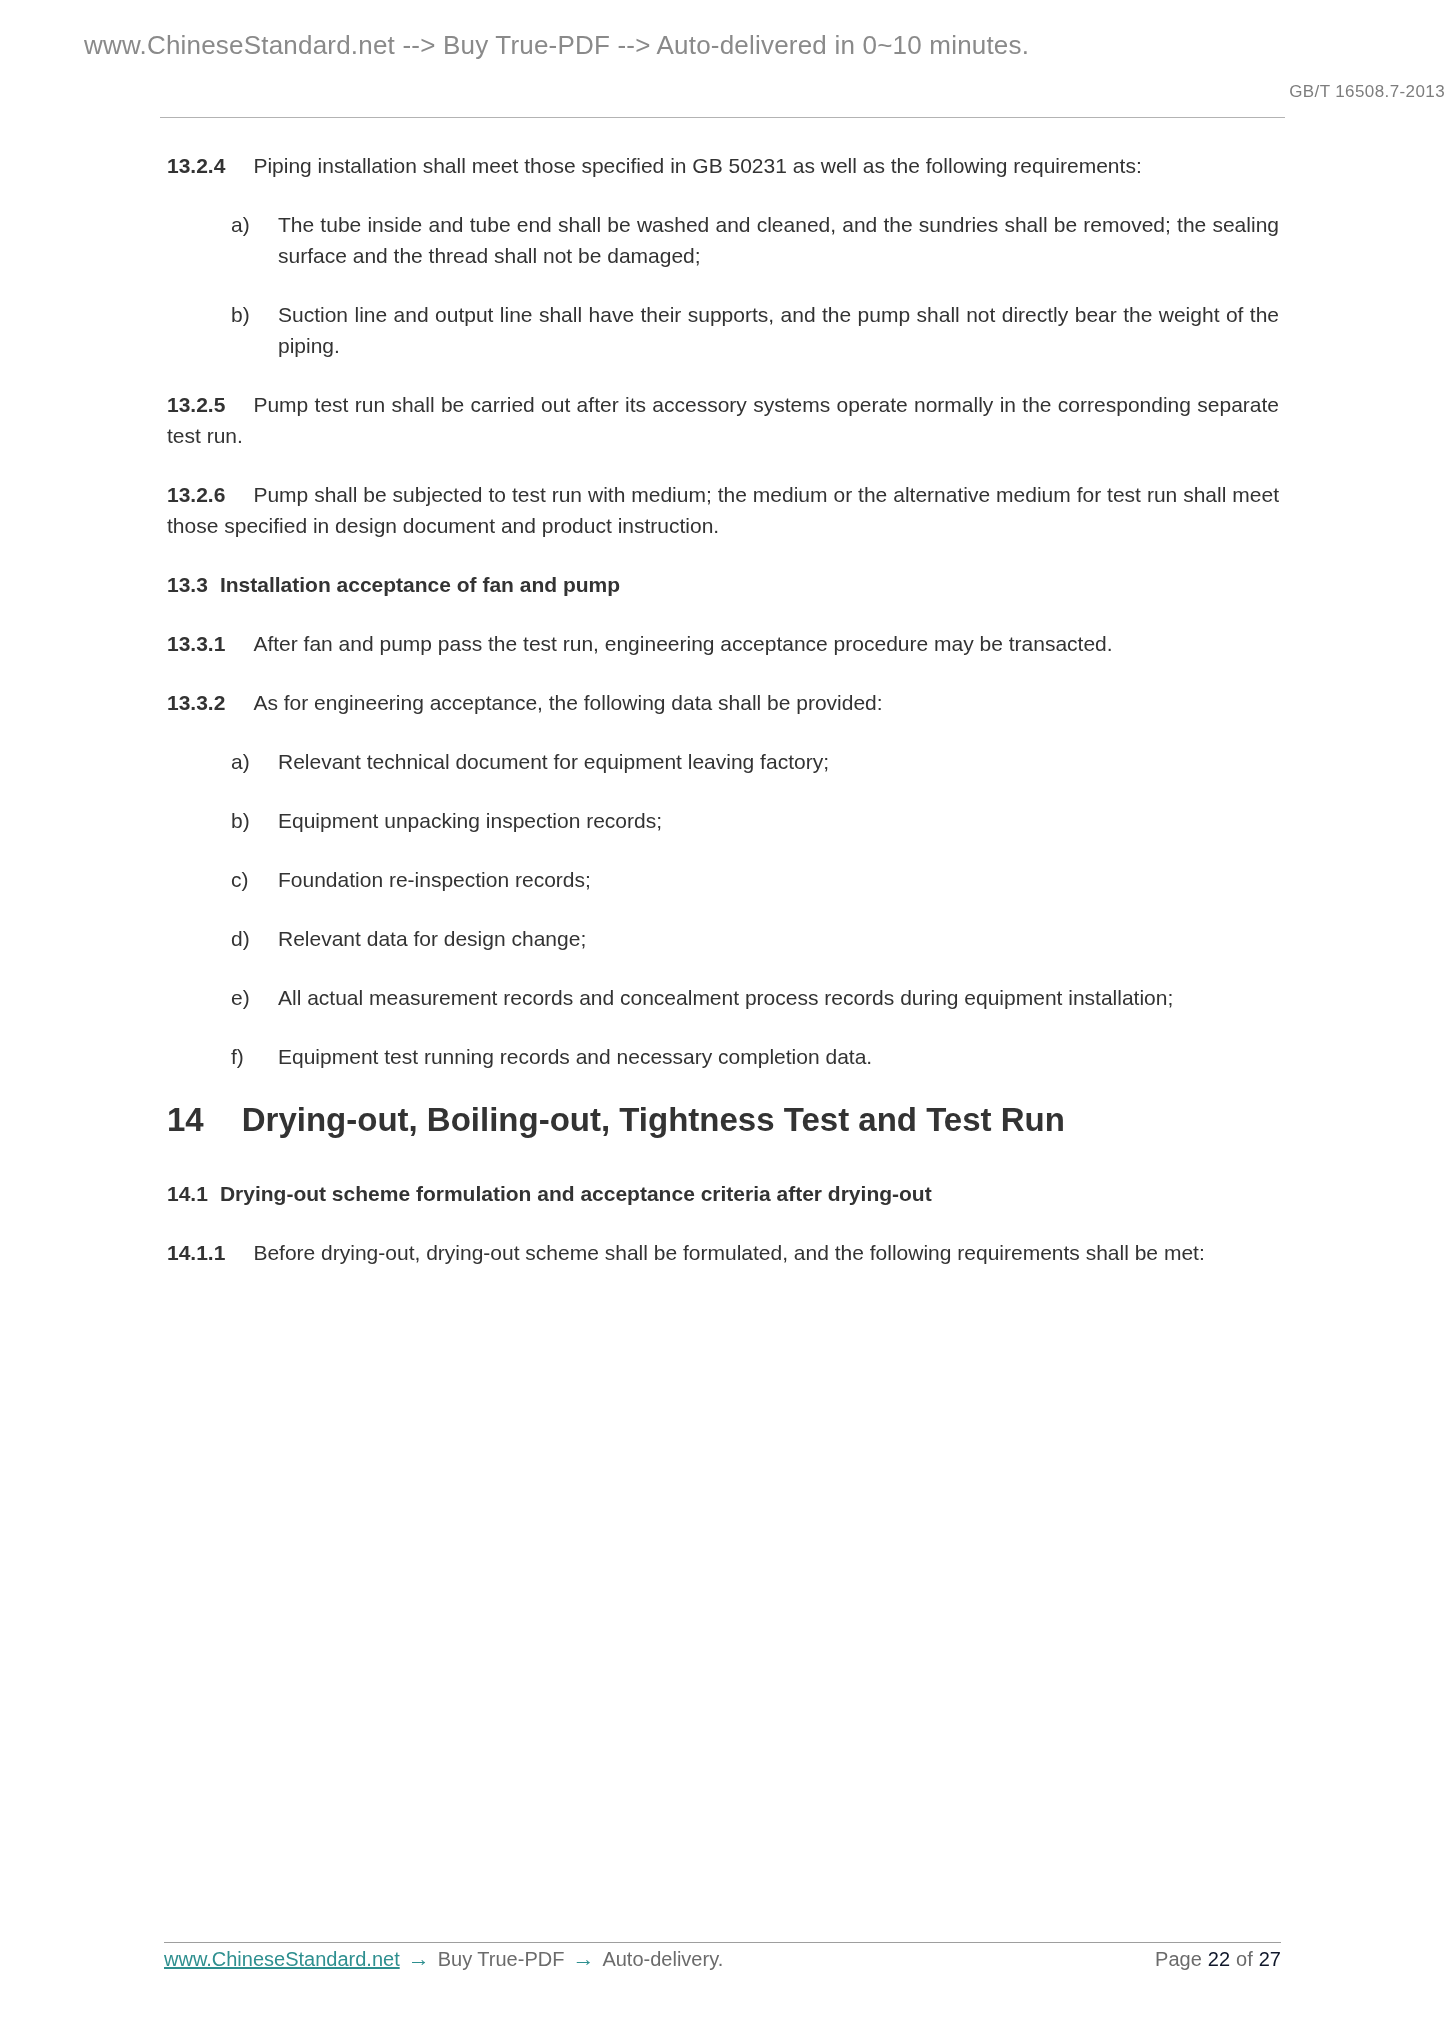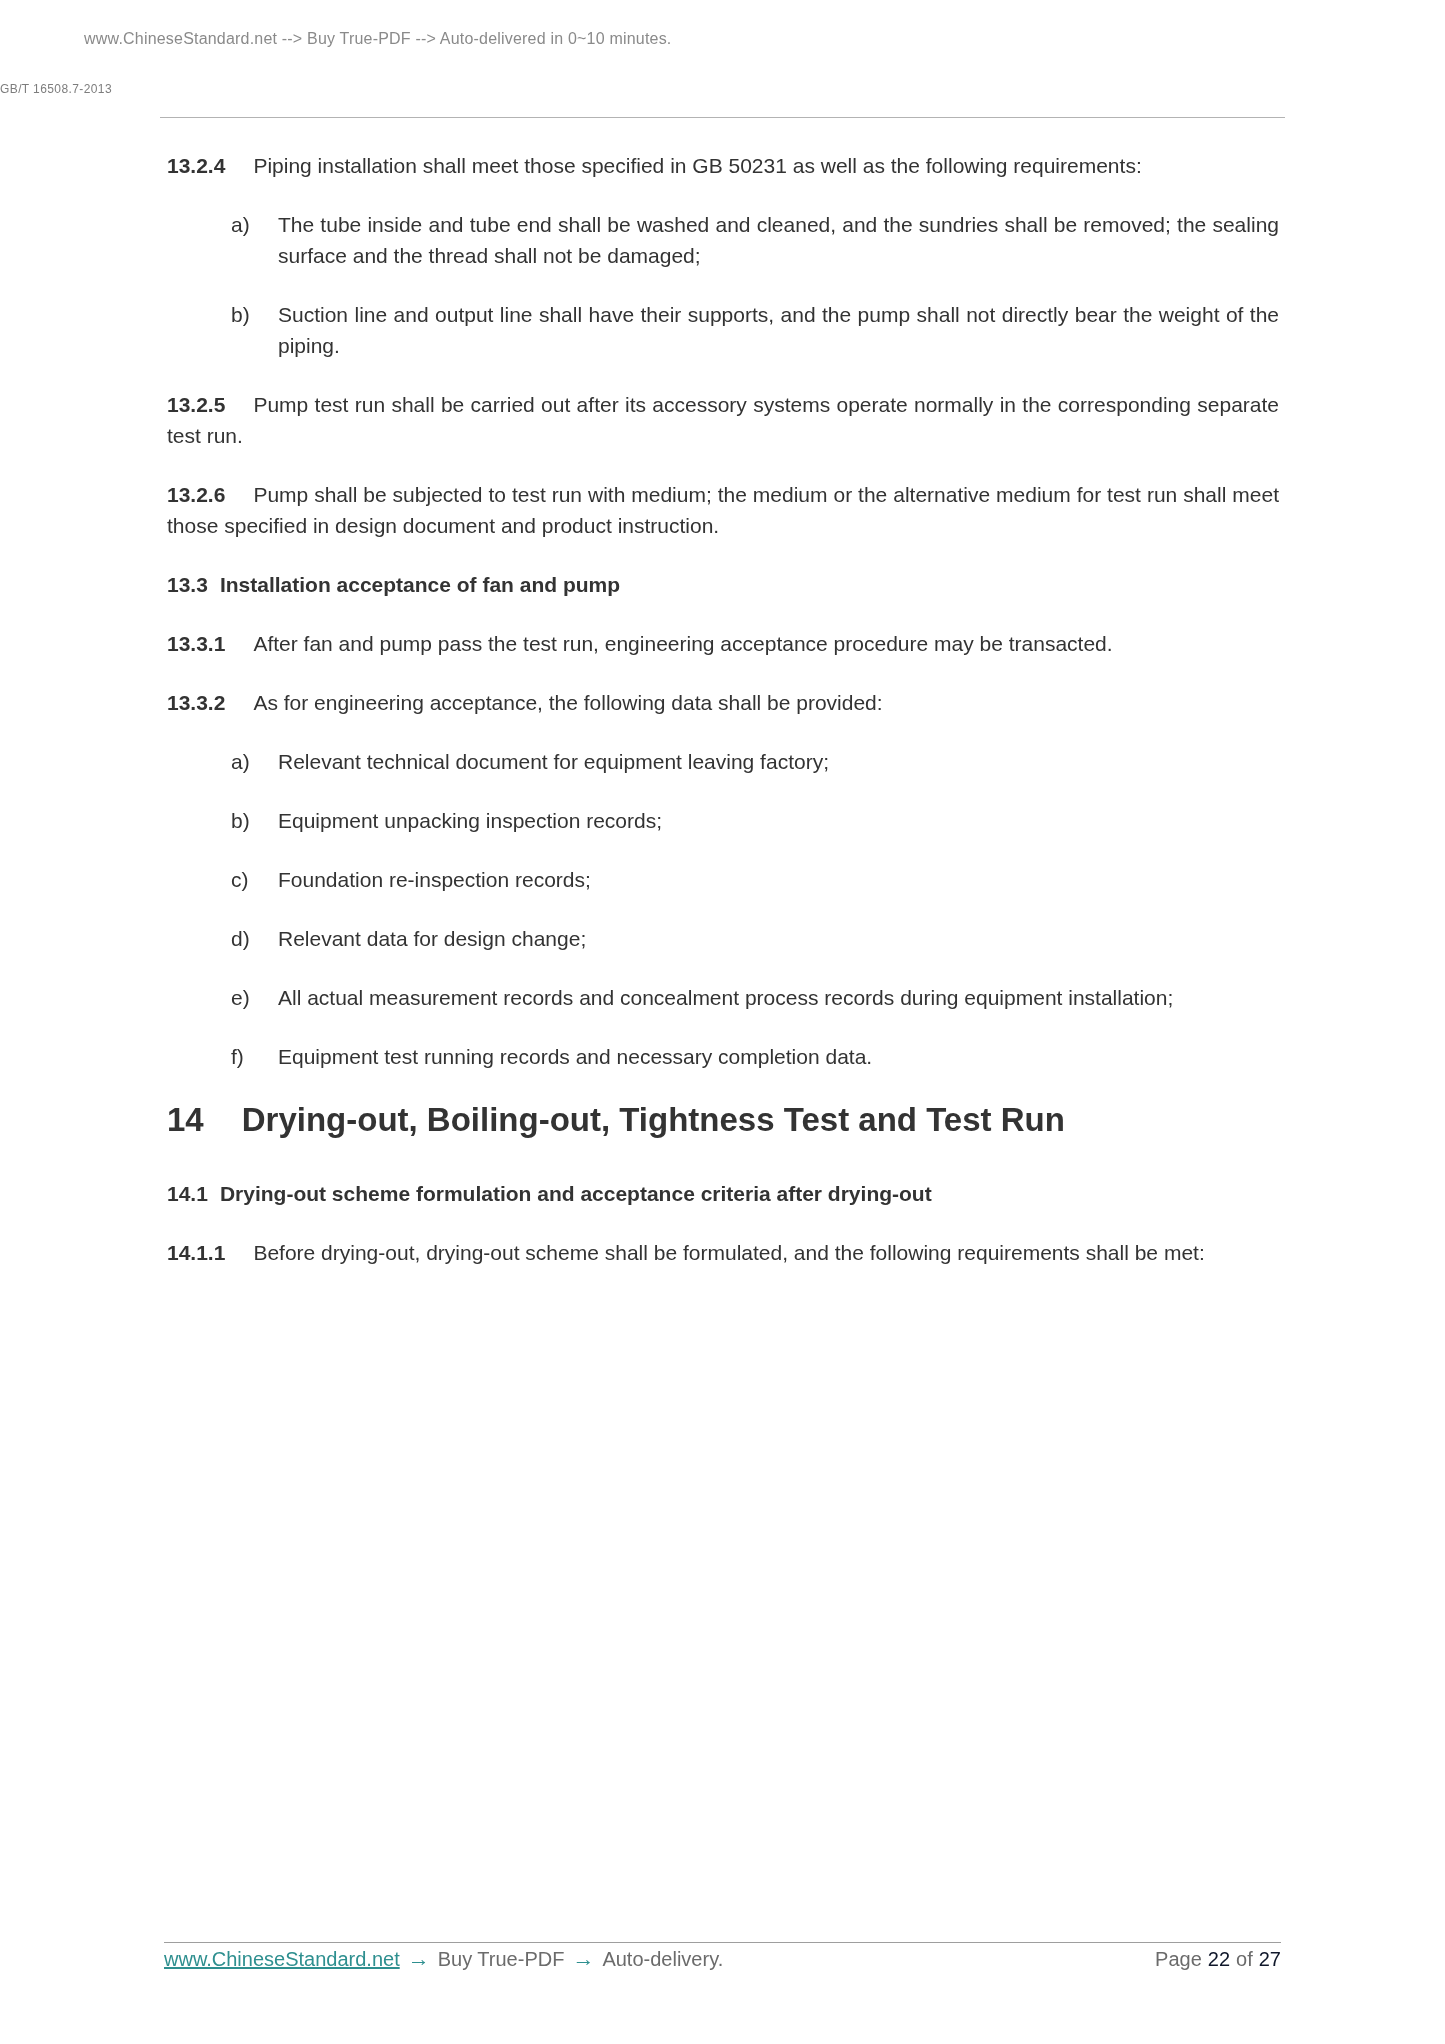--- a/index.html
+++ b/index.html
@@ -13,32 +13,32 @@
     height: 2044px;
     margin: 0 auto;
     background: #ffffff;
     overflow: hidden;
   }
 
   .banner {
     position: absolute;
     top: 30px;
     left: 84px;
-    font-size: 16px;
+    font-size: 26px;
     color: #8a8a8a;
     letter-spacing: 0.2px;
   }
 
   .doc-number {
     position: absolute;
     top: 82px;
     left: 0;
     right: 0;
-    text-align: left;
-    font-size: 12px;
+    text-align: right;
+    font-size: 17px;
     color: #7d7d7d;
     letter-spacing: 0.4px;
   }
 
   .header-rule {
     position: absolute;
     top: 117px;
     left: 160px;
     right: 160px;
     height: 0;

